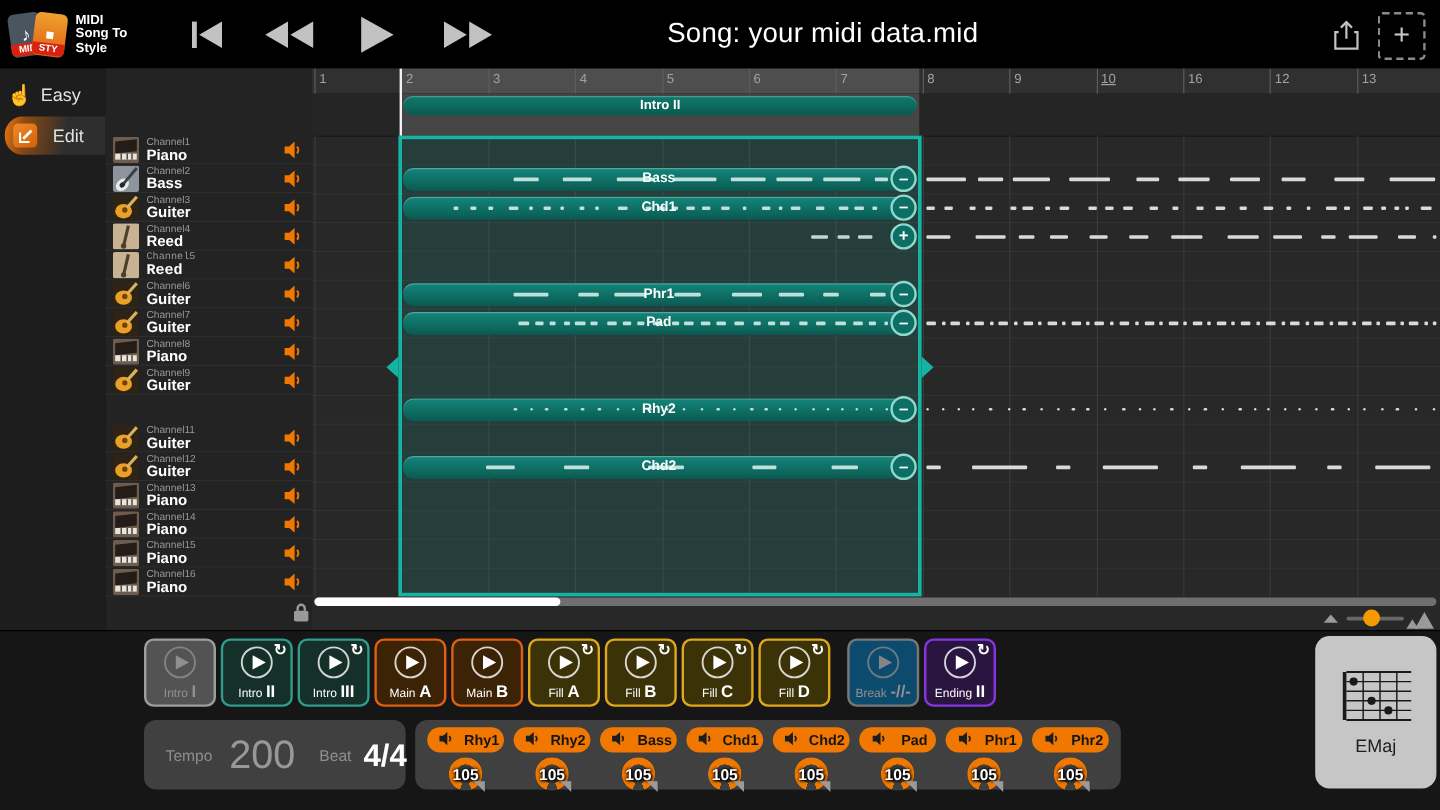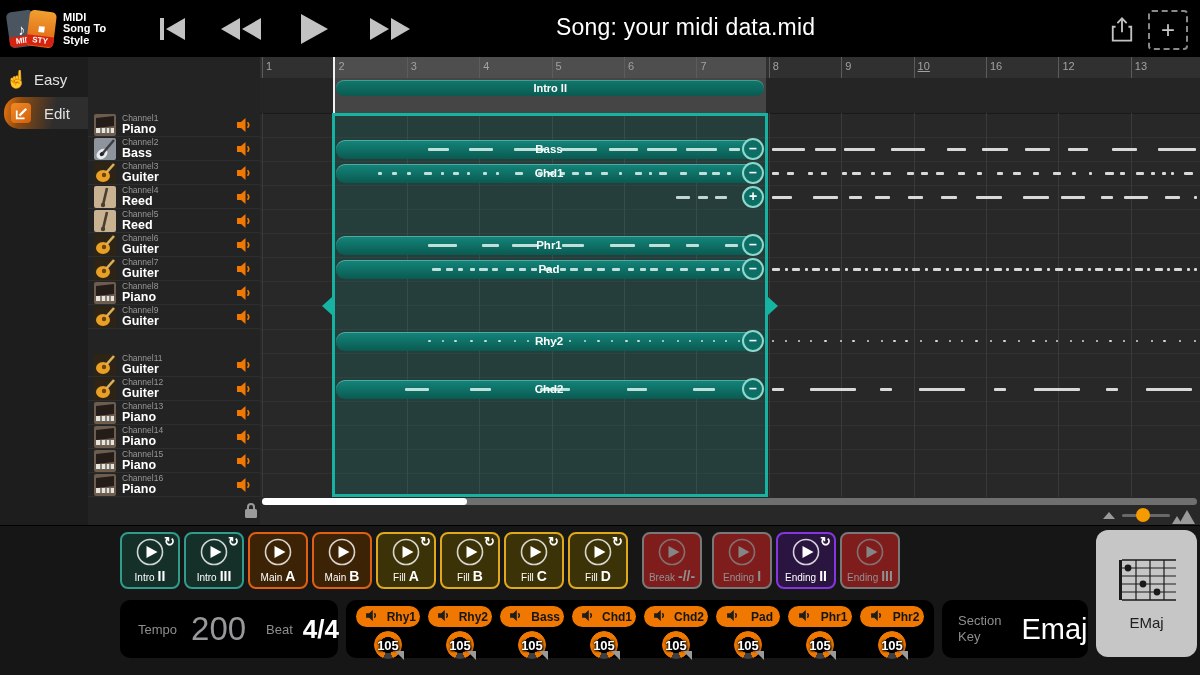--- a/index.html
+++ b/index.html
@@ -46,22 +46,22 @@
   .sec .pl{position:absolute;left:0;right:0;top:3px;display:flex;justify-content:center;}
   .sec .cap{position:absolute;left:0;right:0;bottom:3px;text-align:center;font-size:10px;color:#fff;white-space:nowrap;}
   .sec .cap b{font-size:14px;margin-left:3px;}
   .sec .rf{position:absolute;top:0px;right:3px;color:#fff;font-size:13px;font-weight:bold;}
   .v-teal{background:#143029;border-color:#2f9c8c;}
   .v-main{background:#3d2306;border-color:#e05f10;}
   .v-fill{background:#3c3208;border-color:#e0a81c;}
   .v-end2{background:#2a1440;border-color:#8636e0;}
   .v-dis1{background:#535353;border-color:#9aa0a0;}
   .v-dis1 .cap,.v-dis2 .cap{color:#919191;}
-  .v-dis2{background:#7f1d1d;border-color:#787878;}
-  .panel{position:absolute;background:#000000;border-radius:10px;}
+  .v-dis2{background:#0c4a6e;border-color:#787878;}
+  .panel{position:absolute;background:#404040;border-radius:10px;}
   .dimtext{color:#8e8e8e;font-size:13px;}
   .pill{width:64px;height:21px;background:#f07800;border-radius:11px;display:flex;align-items:center;margin:0 auto;cursor:pointer;}
   .pill span{flex:1;text-align:center;color:#151515;font-size:12px;font-weight:bold;margin-right:4px;}
   .knob{position:relative;width:34px;height:32px;margin:3px auto 0;cursor:pointer;}
   .knob .ring{position:absolute;left:3px;top:1px;width:28px;height:28px;border-radius:50%;
       background:conic-gradient(from 200deg,#f07800 0 320deg,#3f3f3f 320deg 360deg);
       -webkit-mask:radial-gradient(circle closest-side,transparent 56%,#000 58%);
       mask:radial-gradient(circle closest-side,transparent 56%,#000 58%);}
   .knob .val{position:absolute;left:0;right:0;top:8px;text-align:center;color:#fff;font-size:13px;font-weight:bold;text-shadow:0 0 3px #000,0 0 3px #000,1px 1px 2px #000;}
   .knob .arrow{position:absolute;right:1px;bottom:2px;width:0;height:0;border-top:9px solid #9a9a9a;border-left:9px solid transparent;}
@@ -209,21 +209,21 @@
           <line x1="13" y1="2" x2="9" y2="19" stroke="#4a3e2e" stroke-width="2.6"></line>
           <circle cx="9" cy="19" r="2.2" fill="#4a3e2e"></circle>
         </svg></span>
       <span class="num">Channel4</span>
       <span class="nm">Reed</span>
       <span class="spk"><svg width="15" height="14" viewBox="0 0 15 14">
           <polygon points="0,4 4,4 8.5,0 8.5,14 4,10 0,10" fill="#f07800"></polygon>
           <path d="M10.5 4.2 A4.2 4.2 0 0 1 10.5 9.8" stroke="#f07800" stroke-width="1.7" fill="none"></path>
         </svg></span>
     </div>
-    <div class="chrow" style="top: 152px;">
+    <div class="chrow" style="top: 152px; font-family: Liberation Mono, monospace;">
       <span class="thumb"><svg width="22" height="22">
           <rect width="22" height="22" fill="#c8b291"></rect>
           <line x1="13" y1="2" x2="9" y2="19" stroke="#4a3e2e" stroke-width="2.6"></line>
           <circle cx="9" cy="19" r="2.2" fill="#4a3e2e"></circle>
         </svg></span>
       <span class="num">Channel5</span>
       <span class="nm">Reed</span>
       <span class="spk"><svg width="15" height="14" viewBox="0 0 15 14">
           <polygon points="0,4 4,4 8.5,0 8.5,14 4,10 0,10" fill="#f07800"></polygon>
           <path d="M10.5 4.2 A4.2 4.2 0 0 1 10.5 9.8" stroke="#f07800" stroke-width="1.7" fill="none"></path>
@@ -702,20 +702,29 @@
     <div style="position: absolute; left: 885.5px; top: 330.5px; width: 46px; height: 3px; background: rgb(217, 217, 217); border-radius: 1px; z-index: 5;"></div>
     <div class="cbtn" style="position: absolute; left: 482px; top: 321px;">–</div>
     <div style="position: absolute; left: 2px; top: 441px; width: 935px; height: 7px; background: rgb(111, 111, 111); border-radius: 4px; z-index: 9;"></div>
     <div style="position: absolute; left: 2px; top: 441px; width: 205px; height: 7px; background: rgb(255, 255, 255); border-radius: 4px; z-index: 10;"></div>
   </div>
 
 <div class="abs" style="left:88px;top:525px;width:1112px;height:0;"></div>
 
 <div class="abs" id="bottom">
   <div id="sections">
+      <div class="sec v-dis1">
+        <span class="pl">
+          <svg width="30" height="30" viewBox="0 0 30 30">
+            <circle cx="15" cy="15" r="12.5" fill="none" stroke="#8f8f8f" stroke-width="1.6" opacity="0.8"></circle>
+            <polygon points="11.5,9 22.5,15 11.5,21" fill="#8f8f8f"></polygon>
+          </svg>
+        </span>
+        <span class="cap">Intro<b>I</b></span>
+      </div>
       <div class="sec v-teal">
         <span class="pl">
           <svg width="30" height="30" viewBox="0 0 30 30">
             <circle cx="15" cy="15" r="12.5" fill="none" stroke="#fff" stroke-width="1.6" opacity="0.8"></circle>
             <polygon points="11.5,9 22.5,15 11.5,21" fill="#fff"></polygon>
           </svg>
         </span>
         <span class="rf">↻</span>
         <span class="cap">Intro<b>II</b></span>
       </div>
@@ -789,47 +798,29 @@
       </div>
       <div class="sec v-dis2" style="margin-left: 10px;">
         <span class="pl">
           <svg width="30" height="30" viewBox="0 0 30 30">
             <circle cx="15" cy="15" r="12.5" fill="none" stroke="#858585" stroke-width="1.6" opacity="0.8"></circle>
             <polygon points="11.5,9 22.5,15 11.5,21" fill="#858585"></polygon>
           </svg>
         </span>
         <span class="cap">Break<b>-//-</b></span>
       </div>
-      <div class="sec v-dis2" style="margin-left: 6px;">
-        <span class="pl">
-          <svg width="30" height="30" viewBox="0 0 30 30">
-            <circle cx="15" cy="15" r="12.5" fill="none" stroke="#858585" stroke-width="1.6" opacity="0.8"></circle>
-            <polygon points="11.5,9 22.5,15 11.5,21" fill="#858585"></polygon>
-          </svg>
-        </span>
-        <span class="cap">Ending<b>I</b></span>
-      </div>
       <div class="sec v-end2">
         <span class="pl">
           <svg width="30" height="30" viewBox="0 0 30 30">
             <circle cx="15" cy="15" r="12.5" fill="none" stroke="#fff" stroke-width="1.6" opacity="0.8"></circle>
             <polygon points="11.5,9 22.5,15 11.5,21" fill="#fff"></polygon>
           </svg>
         </span>
         <span class="rf">↻</span>
         <span class="cap">Ending<b>II</b></span>
-      </div>
-      <div class="sec v-dis2">
-        <span class="pl">
-          <svg width="30" height="30" viewBox="0 0 30 30">
-            <circle cx="15" cy="15" r="12.5" fill="none" stroke="#858585" stroke-width="1.6" opacity="0.8"></circle>
-            <polygon points="11.5,9 22.5,15 11.5,21" fill="#858585"></polygon>
-          </svg>
-        </span>
-        <span class="cap">Ending<b>III</b></span>
       </div>
     </div>
 
   <div class="panel" style="left:120px;top:74px;width:218px;height:58px;display:flex;align-items:center;padding-left:18px;box-sizing:border-box;">
     <span class="dimtext">Tempo</span>
     <span style="color:#98989a;font-size:33px;margin-left:14px;">200</span>
     <span class="dimtext" style="margin-left:20px;">Beat</span>
     <span style="color:#fff;font-size:26px;font-weight:bold;margin-left:10px;">4/4</span>
   </div>
 
@@ -941,27 +932,20 @@
           <span>Phr2</span>
         </div>
         <div class="knob">
           <div class="ring"></div>
           <div class="val">105</div>
           <div class="arrow"></div>
         </div>
       </div>
     </div>
 
-  <div class="panel" style="left:942px;top:74px;width:146px;height:58px;background:#000;display:flex;align-items:center;padding-left:16px;box-sizing:border-box;">
-    <div class="dimtext" style="line-height:16px;">
-      <div>Section</div>
-      <div>Key</div>
-    </div>
-    <div style="color:#fff;font-size:29px;margin-left:20px;">Emaj</div>
-  </div>
 
   <div id="chordbtn">
     <svg width="66" height="48" viewBox="0 0 66 48">
       <rect x="5" y="4" width="3" height="40" fill="#1a1a1a"></rect>
       <line x1="8" y1="4" x2="62" y2="4" stroke="#1a1a1a" stroke-width="1.6"></line>
       <line x1="8" y1="12" x2="62" y2="12" stroke="#1a1a1a" stroke-width="1.2"></line>
       <line x1="8" y1="20" x2="62" y2="20" stroke="#1a1a1a" stroke-width="1.2"></line>
       <line x1="8" y1="28" x2="62" y2="28" stroke="#1a1a1a" stroke-width="1.2"></line>
       <line x1="8" y1="36" x2="62" y2="36" stroke="#1a1a1a" stroke-width="1.2"></line>
       <line x1="8" y1="44" x2="62" y2="44" stroke="#1a1a1a" stroke-width="1.6"></line>

